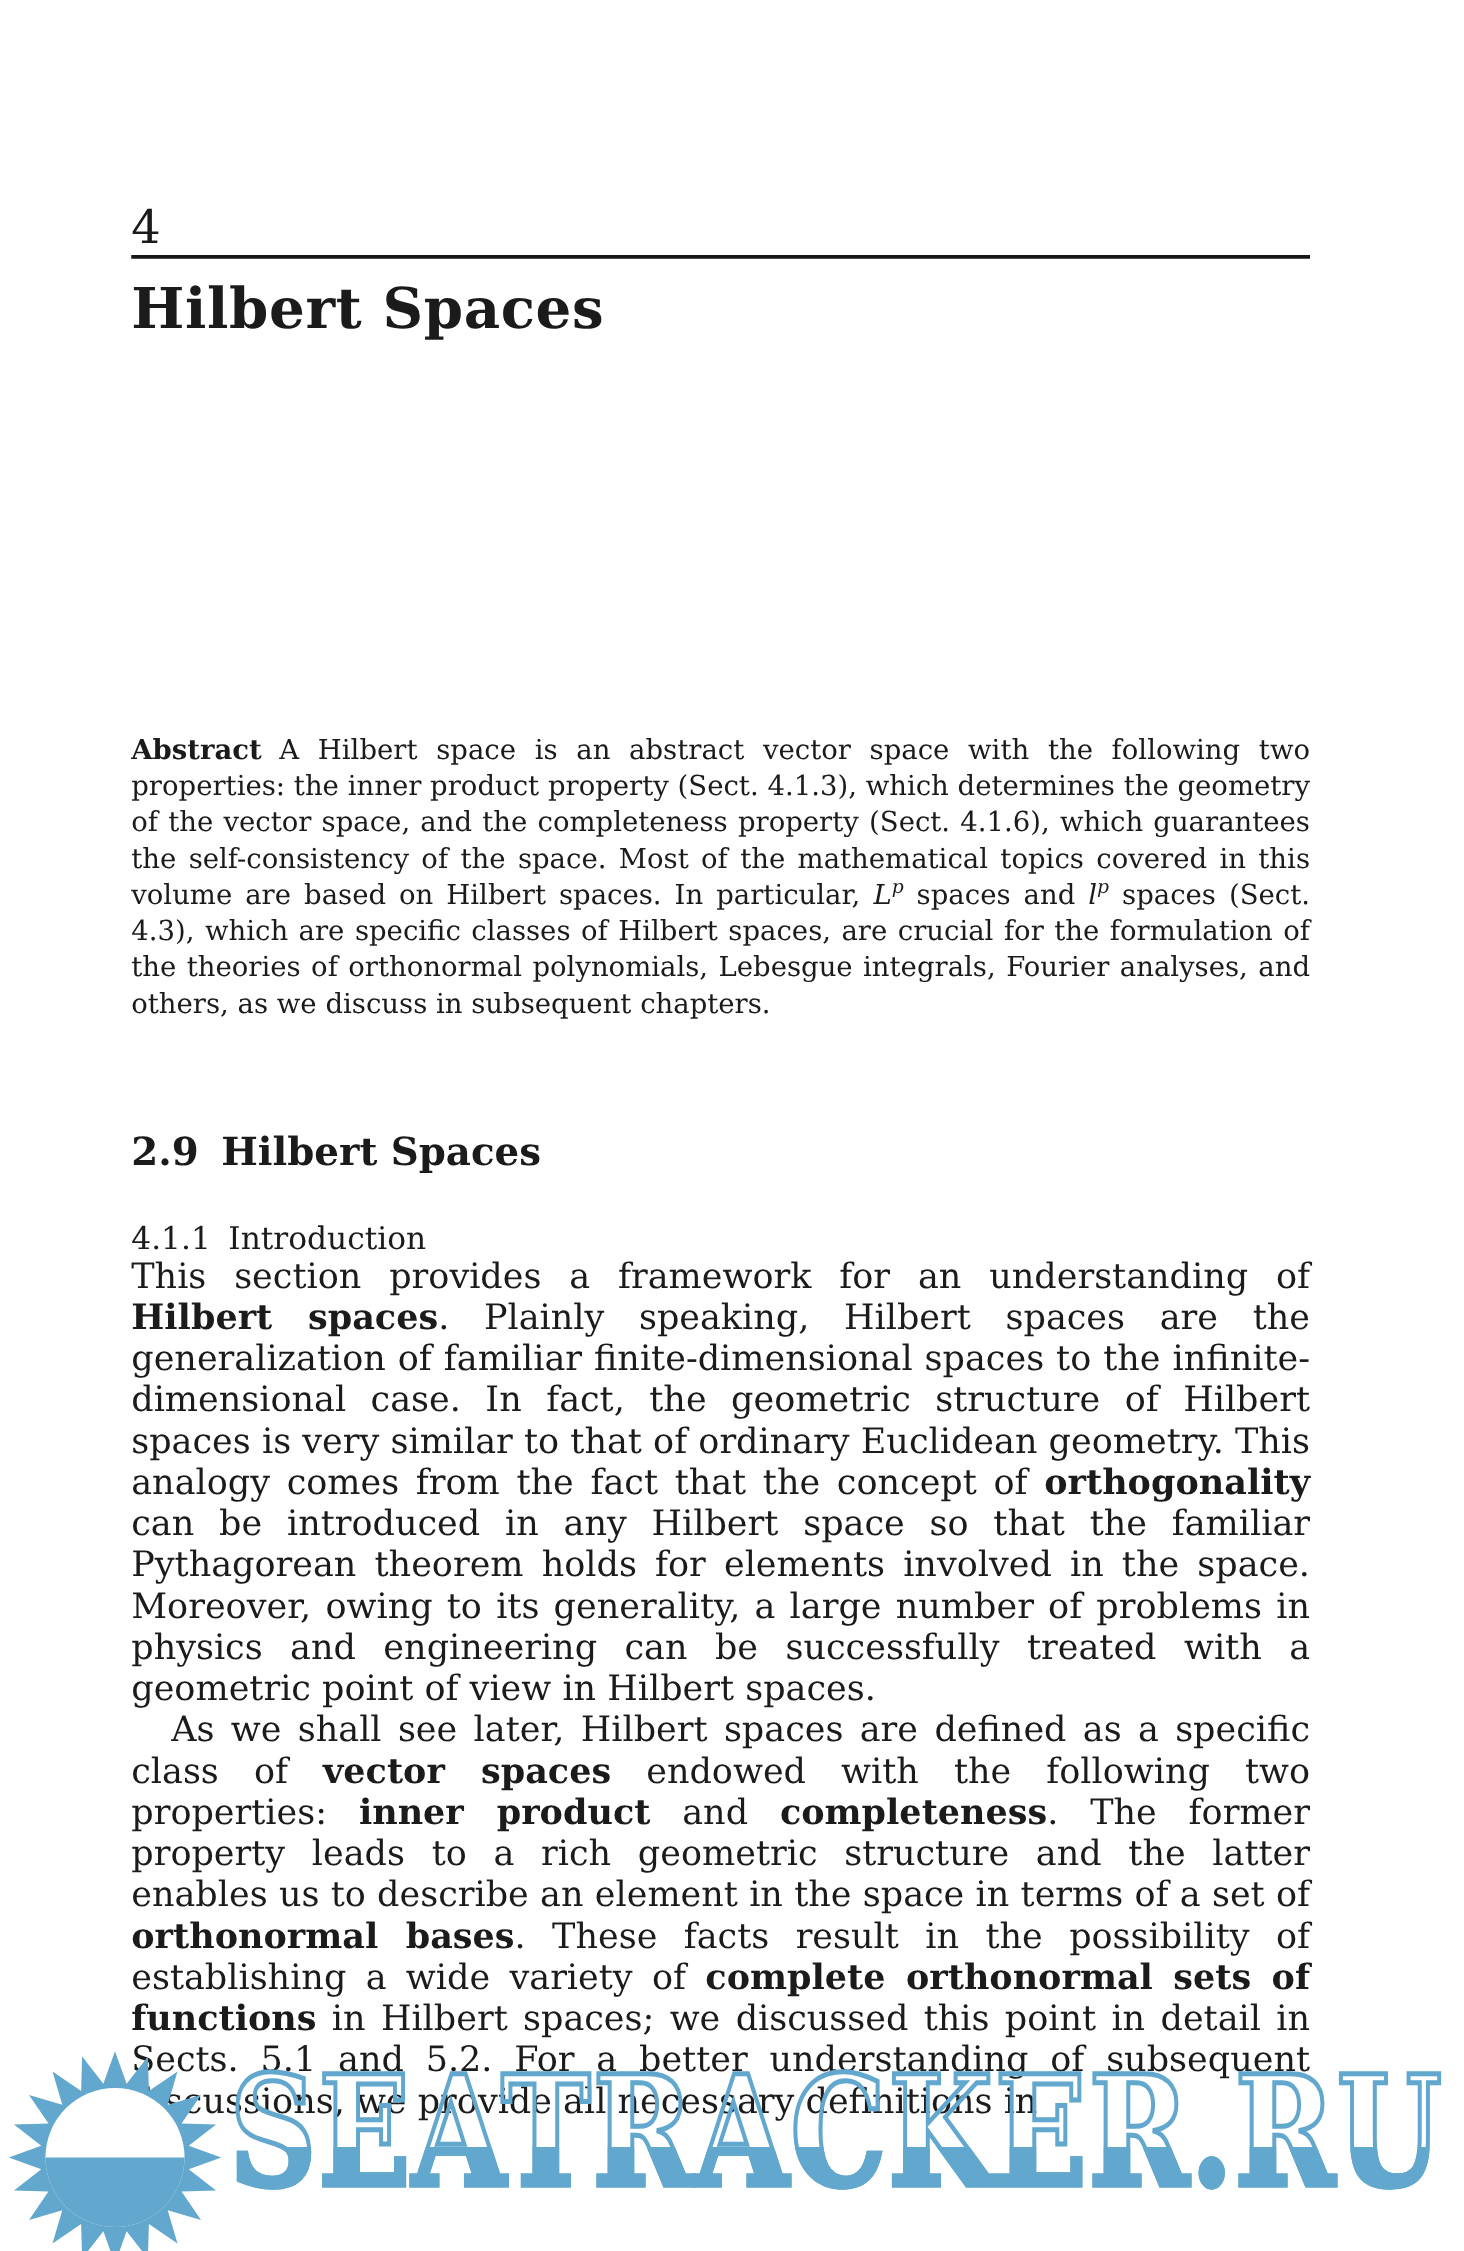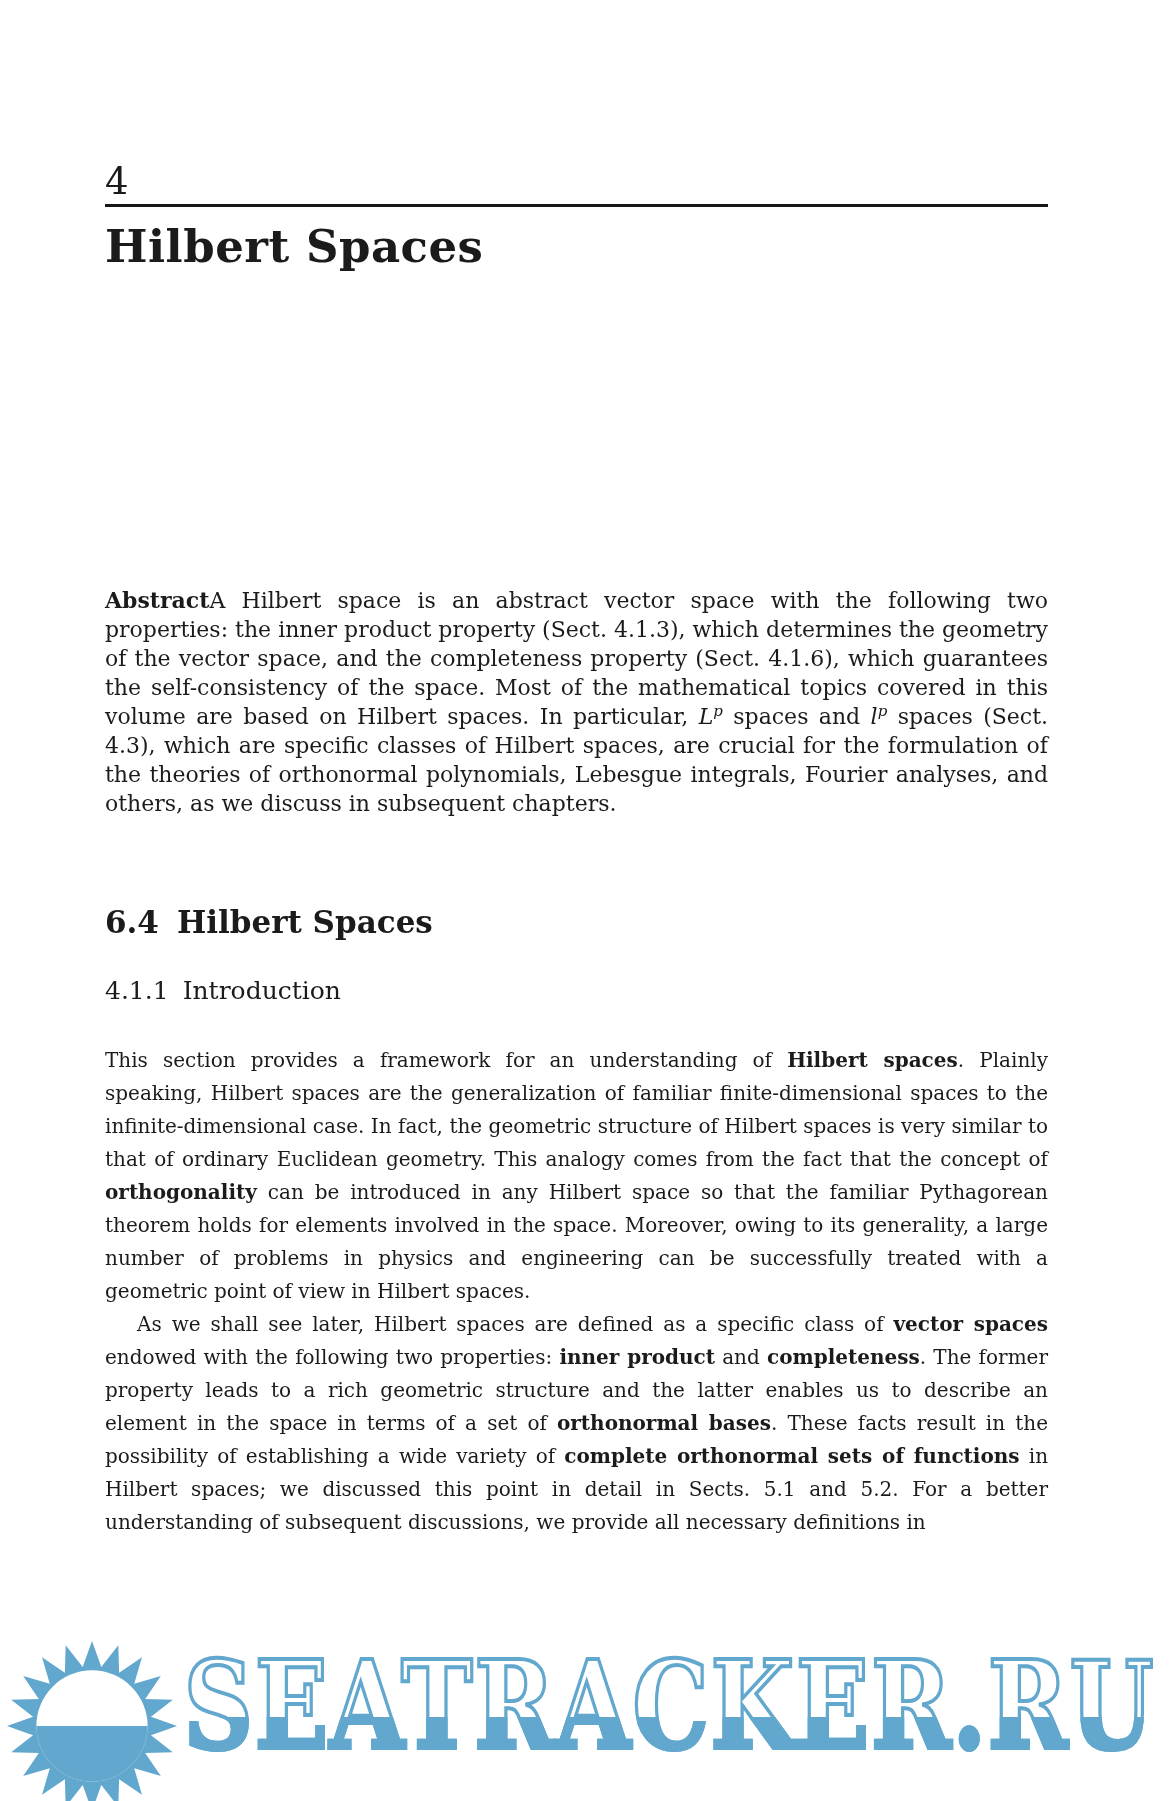--- a/index.html
+++ b/index.html
@@ -8,28 +8,28 @@
          font-family:"DejaVu Serif", serif; color:#1b1b1b; }
   .page { position:absolute; inset:0; background:#ffffff; }
 
   .col { position:absolute; left:105px; width:943px; }
 
   .chapter-number { top:160px; font-size:37px; font-weight:400; }
   .chapter-rule   { top:204px; height:3px; background:#161616; }
   .chapter-title  { top:220px; font-size:45px; font-weight:700; letter-spacing:0.5px; }
 
   .abstract { top:586px; font-size:22px; line-height:29px; text-align:justify; }
-  .abstract-label { font-weight:700; margin-right:0; }
+  .abstract-label { font-weight:700; margin-right:14px; }
 
   .sec    { top:904px;  font-size:31px; font-weight:700; }
   .subsec { top:976px;  font-size:25px; font-weight:400; }
   .hnum   { margin-right:18px; }
   .subsec .hnum { margin-right:14px; }
 
-  .bodytext { top:1044px; font-size:20px; line-height:33px; text-align:justify; }
+  .bodytext { top:1004px; font-size:28px; line-height:33px; text-align:justify; }
   .para.indent { text-indent:32px; }
 
   .b { font-weight:700; }
   .i { font-style:italic; }
   sup { font-size:68%; line-height:0; }
   sup.i { font-style:italic; }
 
   .watermark { --wm:#62a7cd; position:absolute; left:6px; top:1640px; right:0;
                height:180px; display:flex; align-items:flex-start; }
   .sun { flex:0 0 auto; margin-right:4px; }
@@ -51,21 +51,21 @@
 
   <div class="col chapter-number">4</div>
 
   <div class="col chapter-rule"></div>
 
   <h1 class="col chapter-title">Hilbert Spaces</h1>
 
   <p class="col abstract"><span class="abstract-label">Abstract</span><span><span>A Hilbert space is an abstract vector space with the following two properties: the inner product property (Sect. 4.1.3), which determines the geometry of the vector space, and the completeness property (Sect. 4.1.6), which guarantees the self-consistency of the space. Most of the mathematical topics covered in this volume are based on Hilbert spaces. In particular, </span><span class="i">L</span><sup class="i">p</sup><span> spaces and </span><span class="i">l</span><sup class="i">p</sup><span> spaces (Sect. 4.3), which are specific classes of Hilbert spaces, are crucial for the formulation of the theories of orthonormal polynomials, Lebesgue integrals, Fourier analyses, and others, as we discuss in subsequent chapters.</span></span></p>
 
   <h2 class="col sec">
-    <span class="hnum">6.4</span><span>Hilbert Spaces</span>
+    <span class="hnum">2.9</span><span>Hilbert Spaces</span>
   </h2>
 
   <h3 class="col subsec">
     <span class="hnum">4.1.1</span><span>Introduction</span>
   </h3>
 
   <div class="col bodytext">
     <p class="para"><span>This section provides a framework for an understanding of </span><span class="b">Hilbert spaces</span><span>. Plainly speaking, Hilbert spaces are the generalization of familiar finite-dimensional spaces to the infinite-dimensional case. In fact, the geometric structure of Hilbert spaces is very similar to that of ordinary Euclidean geometry. This analogy comes from the fact that the concept of </span><span class="b">orthogonality</span><span> can be introduced in any Hilbert space so that the familiar Pythagorean theorem holds for elements involved in the space. Moreover, owing to its generality, a large number of problems in physics and engineering can be successfully treated with a geometric point of view in Hilbert spaces.</span></p>
     <p class="para indent"><span>As we shall see later, Hilbert spaces are defined as a specific class of </span><span class="b">vector spaces</span><span> endowed with the following two properties: </span><span class="b">inner product</span><span> and </span><span class="b">completeness</span><span>. The former property leads to a rich geometric structure and the latter enables us to describe an element in the space in terms of a set of </span><span class="b">orthonormal bases</span><span>. These facts result in the possibility of establishing a wide variety of </span><span class="b">complete orthonormal sets of functions</span><span> in Hilbert spaces; we discussed this point in detail in Sects. 5.1 and 5.2. For a better understanding of subsequent discussions, we provide all necessary definitions in</span></p>
   </div>

